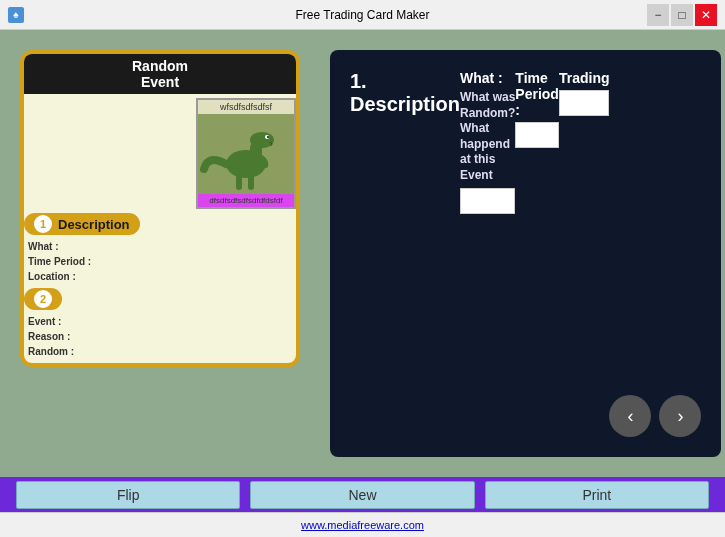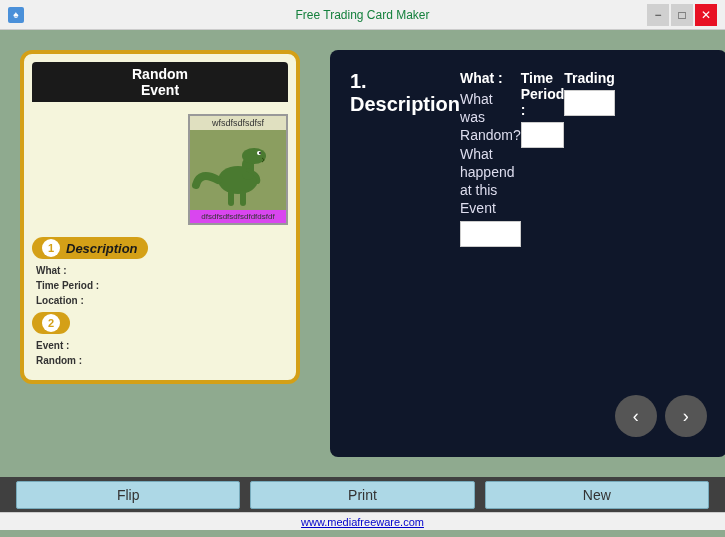--- a/index.html
+++ b/index.html
@@ -31,21 +31,21 @@
     .title-icon {
       width: 16px;
       height: 16px;
       background: #4a90d9;
       border-radius: 2px;
       display: flex; align-items: center; justify-content: center;
       color: white; font-size: 10px;
     }
     .title-text {
       font-size: 12px;
-      color: #15803d;
+      color: #000000;
       position: absolute;
       left: 50%;
       transform: translateX(-50%);
     }
     .title-controls {
       display: flex;
       gap: 2px;
     }
     .title-btn {
       width: 22px;
@@ -72,34 +72,33 @@
     .card-panel {
       width: 290px;
       flex-shrink: 0;
     }
     .trading-card {
       width: 280px;
       background: #f5f5dc;
       border: 4px solid #d4a017;
       border-radius: 12px;
       overflow: hidden;
-      padding: 8px;
     }
     .card-header {
       background: #1a1a1a;
       color: white;
       text-align: center;
       font-size: 14px;
       font-weight: bold;
       padding: 4px;
       border-radius: 4px 4px 0 0;
     }
     .card-image-area {
       display: flex;
-      margin: 12px 0;
+      margin: 4px 0;
     }
     .card-image-container {
       margin-left: auto;
       width: 100px;
       background: #c8c8a0;
       border: 2px solid #999;
       display: flex;
       flex-direction: column;
       align-items: center;
     }
@@ -142,21 +141,20 @@
       color: #d4a017;
       border-radius: 50%;
       width: 18px;
       height: 18px;
       display: flex; align-items: center; justify-content: center;
       font-size: 11px;
       font-weight: bold;
     }
     .section-title {
       color: #1a1a1a;
-      font-style: italic;
       font-weight: bold;
       font-size: 13px;
     }
     .card-field {
       font-size: 10px;
       color: #333;
       padding: 2px 4px;
       font-weight: bold;
     }
 
@@ -178,24 +176,25 @@
     .form-group {
       margin-bottom: 12px;
     }
     .form-label {
       font-size: 14px;
       font-weight: bold;
       color: white;
       margin-bottom: 4px;
     }
     .form-desc {
-      font-size: 14px;
+      font-size: 12px;
       color: #dde;
       margin-bottom: 4px;
       line-height: 1.3;
+      font-weight: bold;
     }
     .form-input {
       width: 100%;
       height: 26px;
       background: white;
       border: 1px solid #ccc;
       padding: 2px 6px;
       font-size: 12px;
       outline: none;
     }
@@ -215,42 +214,42 @@
       cursor: pointer;
       display: flex; align-items: center; justify-content: center;
       color: white;
       font-size: 18px;
     }
 
     
     .bottom-bar {
       width: 100%;
       height: 35px;
-      background: #404040;
+      background: #6d28d9;
       display: flex;
       align-items: center;
       justify-content: space-around;
       padding: 0 16px;
       gap: 10px;
     }
     .bottom-btn {
       flex: 1;
       height: 28px;
       background: #add8e6;
       border: 1px solid #7ab;
       cursor: pointer;
       font-size: 14px;
       color: #333;
       border-radius: 2px;
     }
 
     
     .footer {
       width: 100%;
-      height: 18px;
+      height: 25px;
       background: #f0f0f0;
       display: flex;
       align-items: center;
       justify-content: center;
       border-top: 1px solid #ccc;
     }
     .footer-link {
       font-size: 11px;
       color: #0000cc;
       text-decoration: underline;
@@ -317,20 +316,21 @@
         <div class="card-field">What :</div>
         <div class="card-field">Time Period :</div>
         <div class="card-field">Location :</div>
       </div>
 
       <div class="card-section">
         <div class="section-badge">
           <div class="section-number">2</div>
         </div>
         <div class="card-field">Event :</div>
+        <div class="card-field">Reason :</div>
         <div class="card-field">Random :</div>
       </div>
     </div>
   </div>
 
   <div class="right-panel">
     <div class="section-heading">1. Description</div>
 
     <div class="form-group">
       <div class="form-label">What :</div>
@@ -351,19 +351,19 @@
     <div class="nav-buttons">
       <button class="nav-circle-btn">‹</button>
       <button class="nav-circle-btn">›</button>
     </div>
   </div>
 
 </div>
 
 <div class="bottom-bar">
   <button class="bottom-btn">Flip</button>
+  <button class="bottom-btn">New</button>
   <button class="bottom-btn">Print</button>
-  <button class="bottom-btn">New</button>
 </div>
 
 <div class="footer">
   <span class="footer-link">www.mediafreeware.com</span>
 </div>
 
 </body></html>

